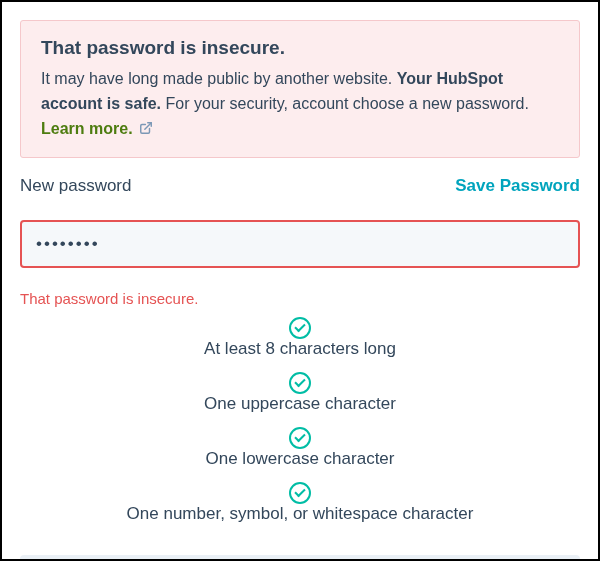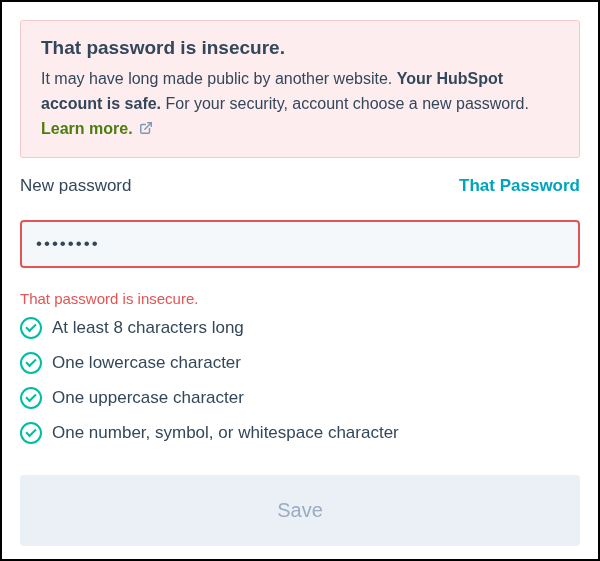--- a/index.html
+++ b/index.html
@@ -82,22 +82,22 @@
       font-size: 15px;
       margin-top: 22px;
       margin-bottom: 10px;
     }
     .req-list {
       list-style: none;
     }
     .req-item {
       display: flex;
       align-items: center;
-      gap: 10px;
       margin-bottom: 13px;
+      flex-direction: column;
     }
     .check-circle {
       width: 22px;
       height: 22px;
       border: 2px solid #00bda5;
       border-radius: 50%;
       display: flex;
       align-items: center;
       justify-content: center;
       flex-shrink: 0;
@@ -139,45 +139,45 @@
         <path d="M18 13v6a2 2 0 0 1-2 2H5a2 2 0 0 1-2-2V8a2 2 0 0 1 2-2h6"></path>
         <polyline points="15 3 21 3 21 9"></polyline>
         <line x1="10" y1="14" x2="21" y2="3"></line>
       </svg>
     </a>
   </div>
 </div>
 
 <div class="field-row">
   <span class="field-label">New password</span>
-  <span class="show-password">That Password</span>
+  <span class="show-password">Save Password</span>
 </div>
 
 <input type="text" class="password-input" value="••••••••" style="">
 
 <div class="inline-error">That password is insecure.</div>
 
 <ul class="req-list">
   <li class="req-item">
     <span class="check-circle">
         <span class="check-mark"></span>
       </span>
     <span class="req-text">At least 8 characters long</span>
   </li>
   <li class="req-item">
     <span class="check-circle">
         <span class="check-mark"></span>
       </span>
-    <span class="req-text">One lowercase character</span>
+    <span class="req-text">One uppercase character</span>
   </li>
   <li class="req-item">
     <span class="check-circle">
         <span class="check-mark"></span>
       </span>
-    <span class="req-text">One uppercase character</span>
+    <span class="req-text">One lowercase character</span>
   </li>
   <li class="req-item">
     <span class="check-circle">
         <span class="check-mark"></span>
       </span>
     <span class="req-text">One number, symbol, or whitespace character</span>
   </li>
 </ul>
 
 <button class="save-button" disabled="">Save</button>

